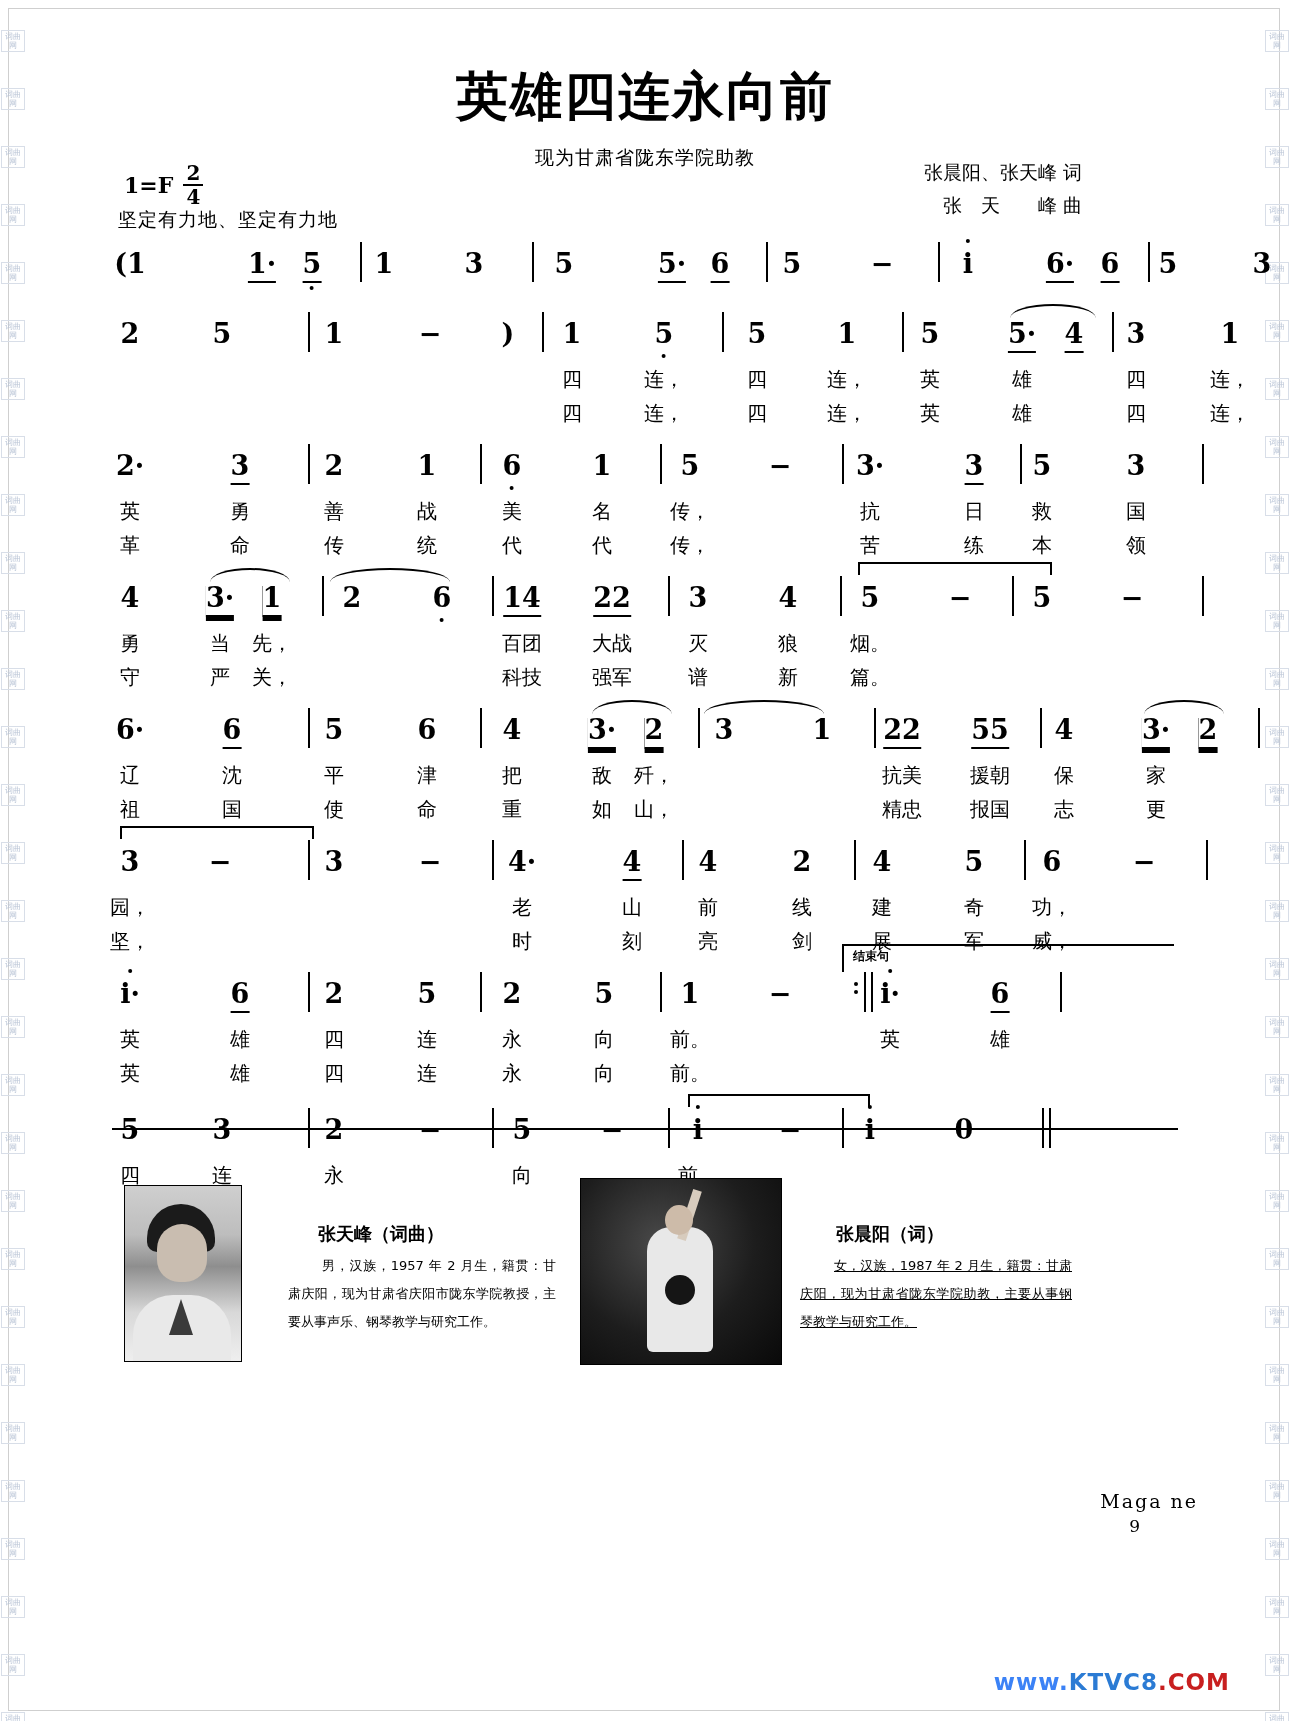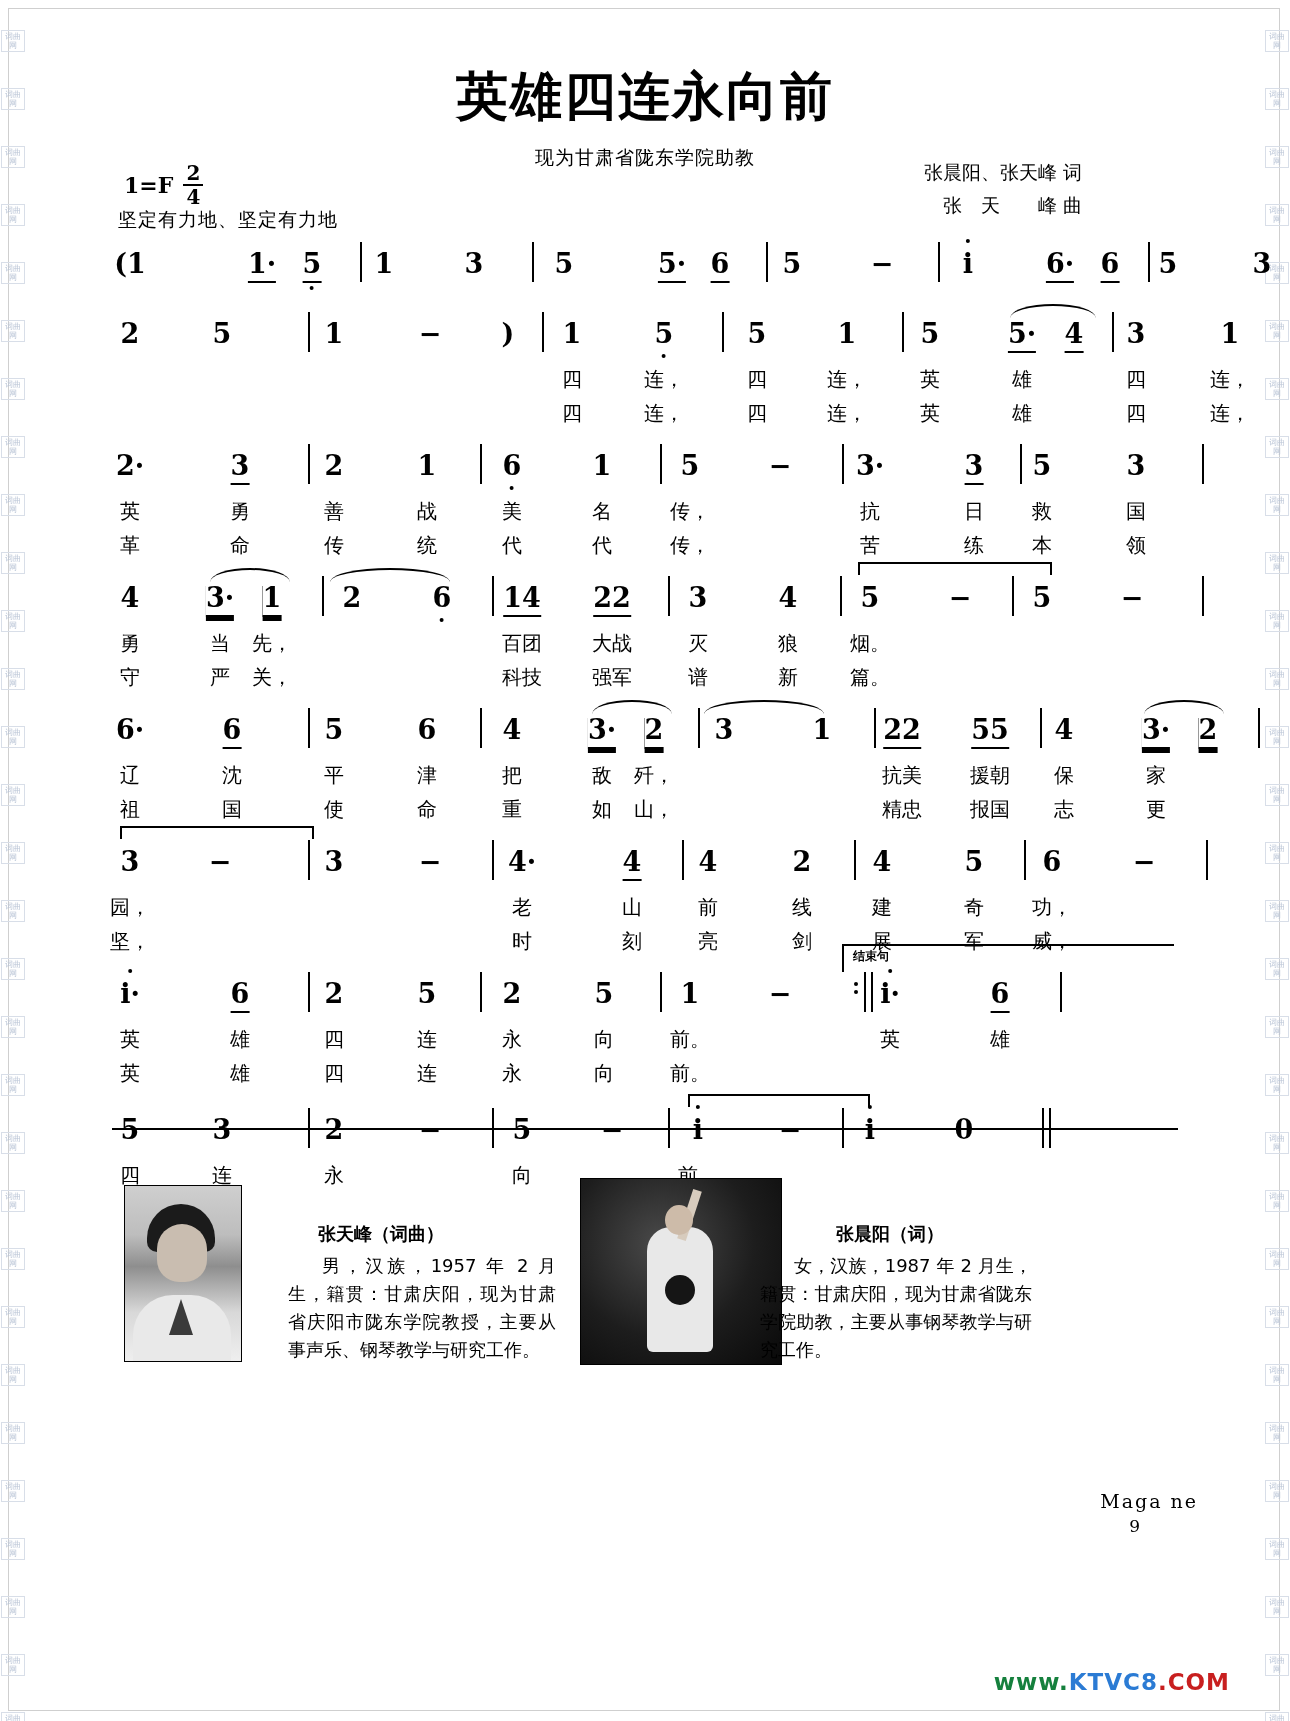--- a/index.html
+++ b/index.html
@@ -95,28 +95,28 @@
   .bio-photo.a .collar{position:absolute;left:44px;bottom:26px;width:24px;height:36px;background:#3a3a3a;transform:rotate(0deg);clip-path:polygon(50% 0,100% 100%,0 100%);}
   .bio-photo.b{left:580px;top:1178px;width:200px;height:185px;
     background:radial-gradient(circle at 40% 35%,#4a4a4a 0%,#1d1d1d 55%,#090909 100%);
   }
   .bio-photo.b .fig{position:absolute;left:66px;top:48px;width:66px;height:125px;background:#e8e8e8;border-radius:24px 24px 6px 6px;}
   .bio-photo.b .arm{position:absolute;left:104px;top:10px;width:9px;height:52px;background:#d7cbbd;transform:rotate(18deg);}
   .bio-photo.b .head{position:absolute;left:84px;top:26px;width:28px;height:30px;background:#cdbba9;border-radius:50%;}
   .bio-photo.b .print{position:absolute;left:84px;top:96px;width:30px;height:30px;border-radius:50%;background:#151515;}
 
   .bio-title{position:absolute;font-size:18px;font-weight:700;}
-  .bio-body{position:absolute;font-size:18px;line-height:28px;text-align:justify;}
+  .bio-body{position:absolute;font-size:13px;line-height:28px;text-align:justify;}
 
   .magtag{position:absolute;right:92px;top:1490px;font-size:19px;letter-spacing:2px;
     font-family:"DejaVu Serif","Liberation Serif",serif;}
   .pagenum{position:absolute;right:150px;top:1516px;font-size:17px;
     font-family:"DejaVu Serif","Liberation Serif",serif;}
   .ktv{position:absolute;right:60px;bottom:26px;font-size:23px;font-weight:700;letter-spacing:1px;}
-  .ktv .w{color:#15803d;}
+  .ktv .w{color:#3b82f6;}
   .ktv .k{color:#2b7bd4;}
   .ktv .c{color:#c81f1f;}
 </style>
 </head>
 <body>
 
 <div class="page-frame"></div>
 
 <div class="wm-col left" id="wmleft">
     <div class="wm-cell">词曲网</div>
@@ -539,21 +539,21 @@
 </div>
 
 <div class="bio-title" style="left:318px;top:1222px;">
   <span>张天峰</span><span>（词曲）</span>
 </div>
 <div class="bio-body" style="left:288px;top:1252px;width:268px;text-indent:34px;">男，汉族，1957 年 2 月生，籍贯：甘肃庆阳，现为甘肃省庆阳市陇东学院教授，主要从事声乐、钢琴教学与研究工作。</div>
 
 <div class="bio-title" style="left:836px;top:1222px;">
   <span>张晨阳</span><span>（词）</span>
 </div>
-<div class="bio-body" style="left:760px;top:1252px;width:272px;text-indent:34px;">女，汉族，1987 年 2 月生，籍贯：甘肃庆阳，现为甘肃省陇东学院助教，主要从事钢琴教学与研究工作。</div>
+<div class="bio-body" style="left:800px;top:1252px;width:272px;text-indent:34px;text-decoration:underline;">女，汉族，1987 年 2 月生，籍贯：甘肃庆阳，现为甘肃省陇东学院助教，主要从事钢琴教学与研究工作。</div>
 
 <div class="magtag">Maga ne</div>
 <div class="pagenum">9</div>
 <div class="ktv">
   <span class="w">www.</span><span class="k">KTV</span><span class="k">C8</span><span class="c">.COM</span>
 </div>
 
 <div class="hr" style="top: 1128px;"></div>
 
 </body></html>

